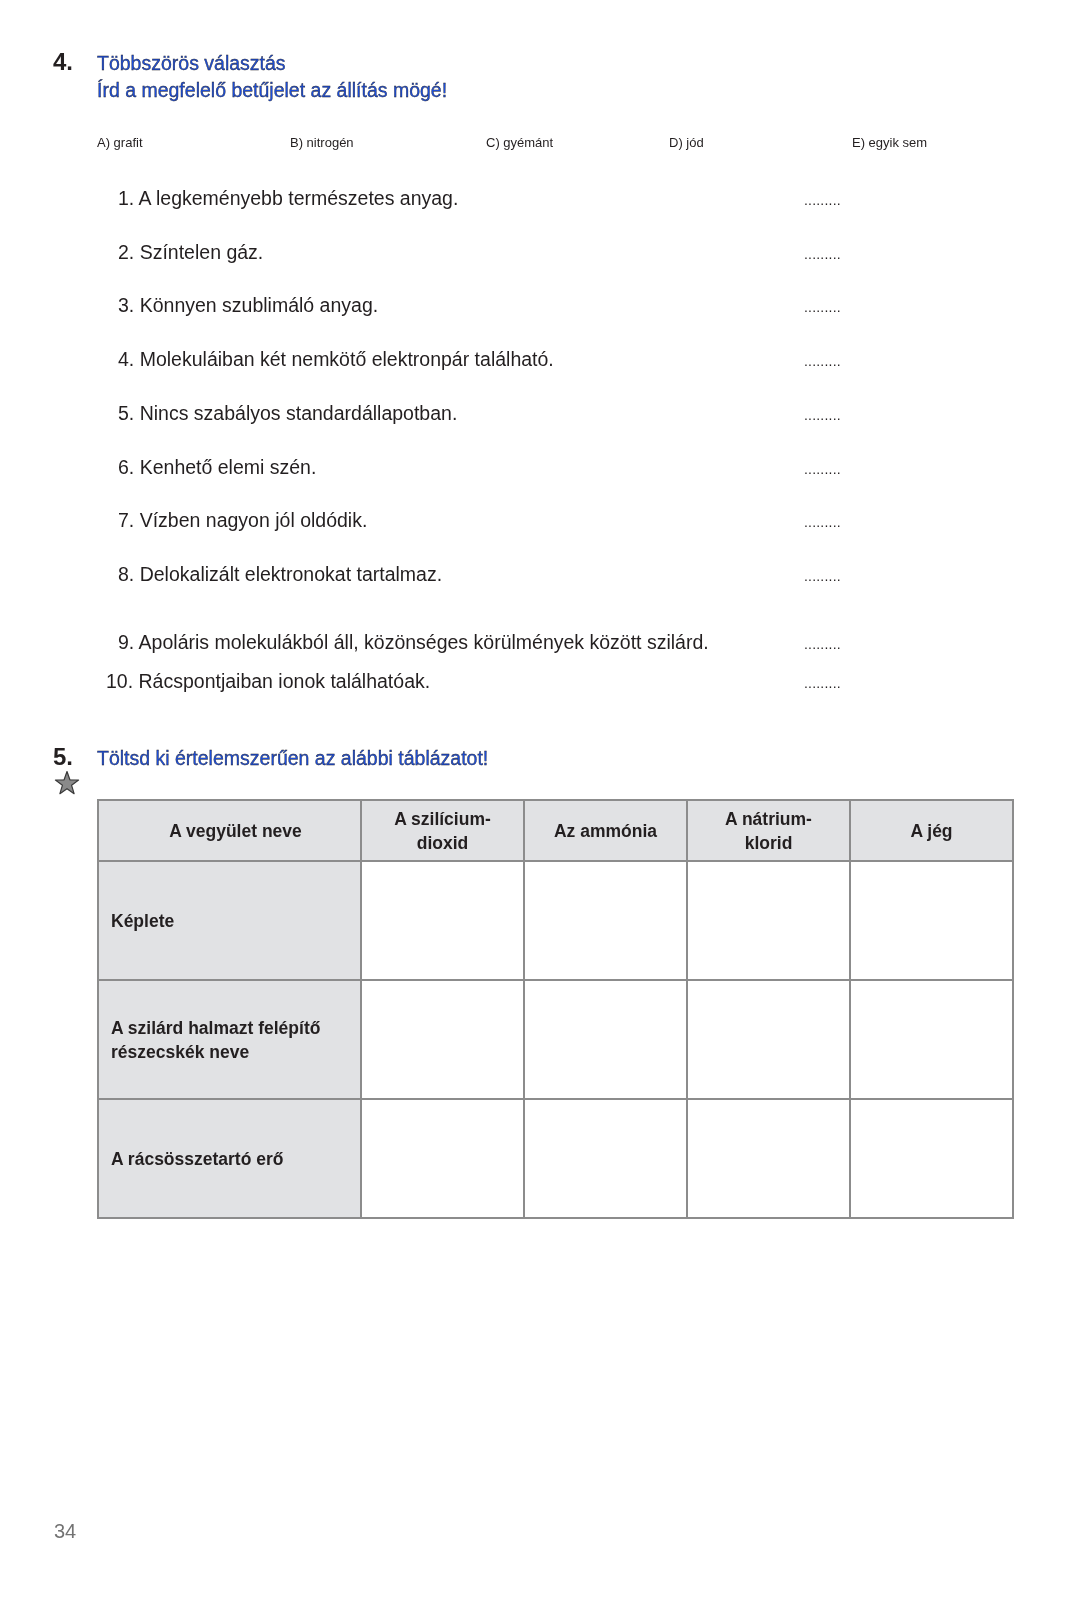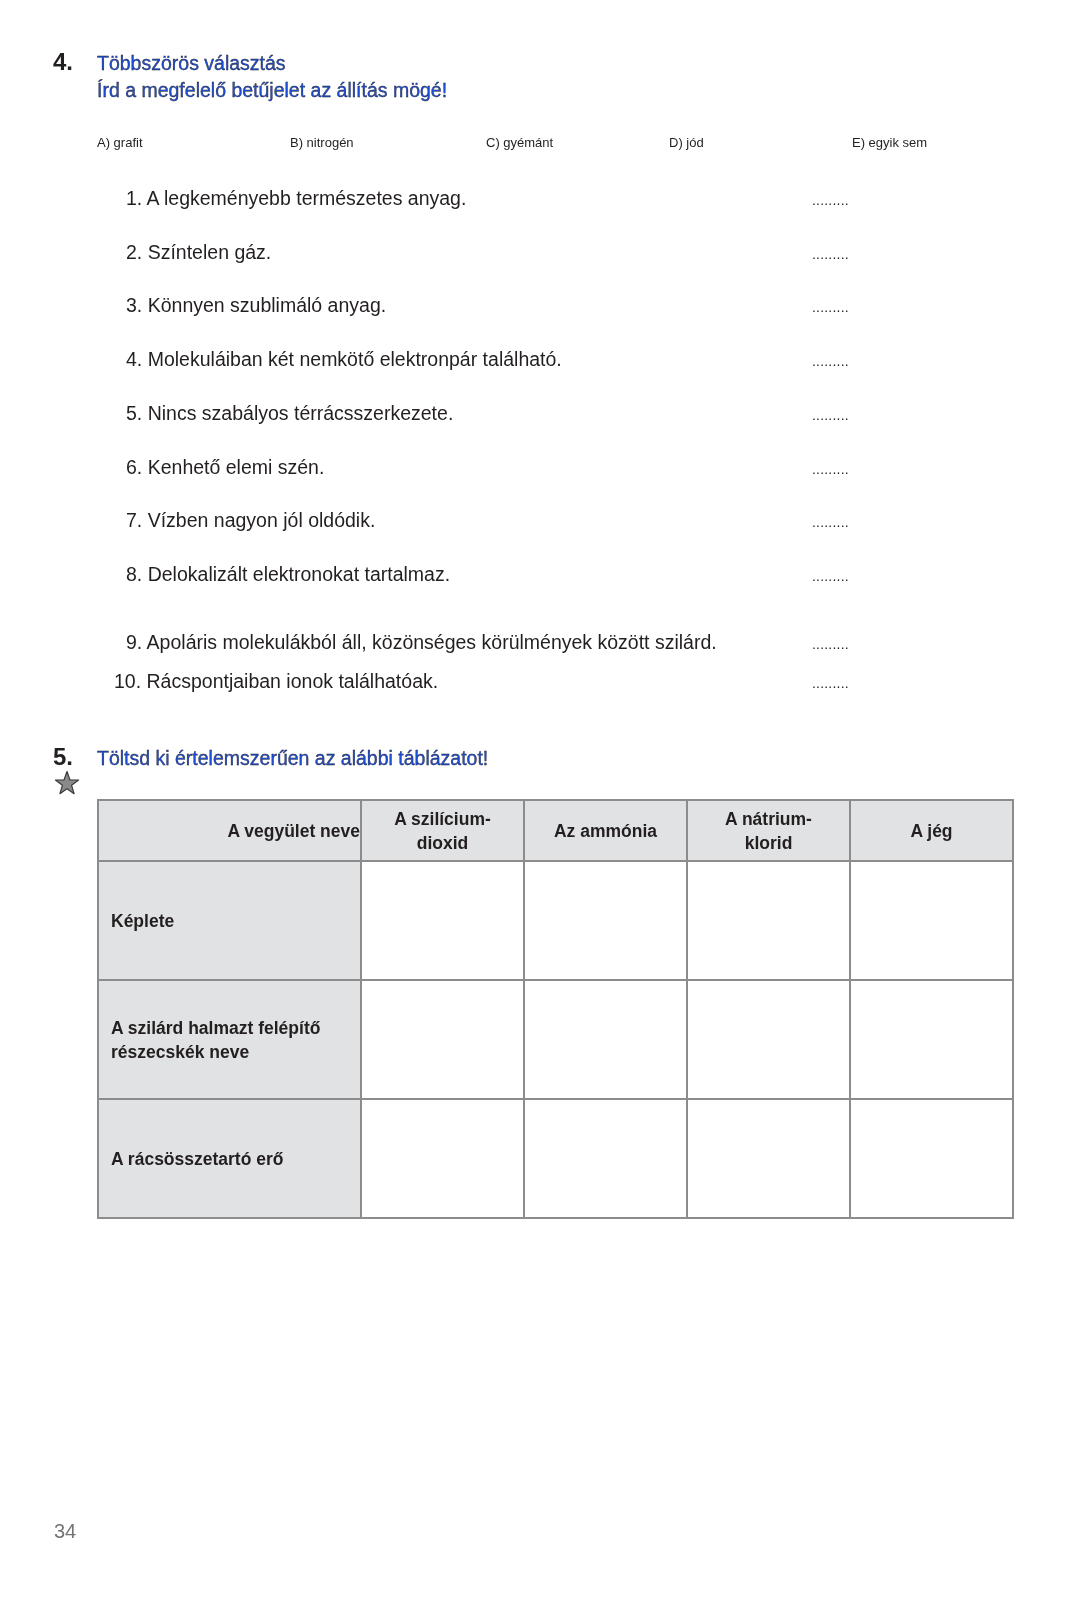--- a/index.html
+++ b/index.html
@@ -32,21 +32,21 @@
     }
 
     .option {
       font-size: 13px;
       line-height: 24px;
       white-space: nowrap;
     }
 
     .item-row {
       position: absolute;
-      left: 16px;
+      left: 8px;
       width: 980px;
       height: 24px;
     }
     .item-text {
       position: absolute;
       font-size: 19.5px;
       line-height: 24px;
       white-space: nowrap;
     }
     .item-num {
@@ -85,21 +85,21 @@
       line-height: 24px;
       color: #231f20;
     }
     .answer-table .hdr {
       background: #e1e2e4;
       height: 59px;
       text-align: center;
       vertical-align: middle;
     }
     .answer-table .hdr-first {
-      text-align: right;
+      text-align: center;
       padding-left: 12px;
     }
     .answer-table .row-label {
       background: #e1e2e4;
       text-align: left;
       vertical-align: middle;
       padding-left: 12px;
       padding-right: 8px;
       height: 117px;
     }
@@ -154,21 +154,21 @@
   <div class="item-row" style="top:347px;">
     <span class="item-text" style="left:110px;">
       <span class="item-num">4.</span>
       <span>Molekuláiban két nemkötő elektronpár található.</span>
     </span>
     <span class="answer-blank">.........</span>
   </div>
   <div class="item-row" style="top:401px;">
     <span class="item-text" style="left:110px;">
       <span class="item-num">5.</span>
-      <span>Nincs szabályos térrácsszerkezete.</span>
+      <span>Nincs szabályos standardállapotban.</span>
     </span>
     <span class="answer-blank">.........</span>
   </div>
   <div class="item-row" style="top:455px;">
     <span class="item-text" style="left:110px;">
       <span class="item-num">6.</span>
       <span>Kenhető elemi szén.</span>
     </span>
     <span class="answer-blank">.........</span>
   </div>

